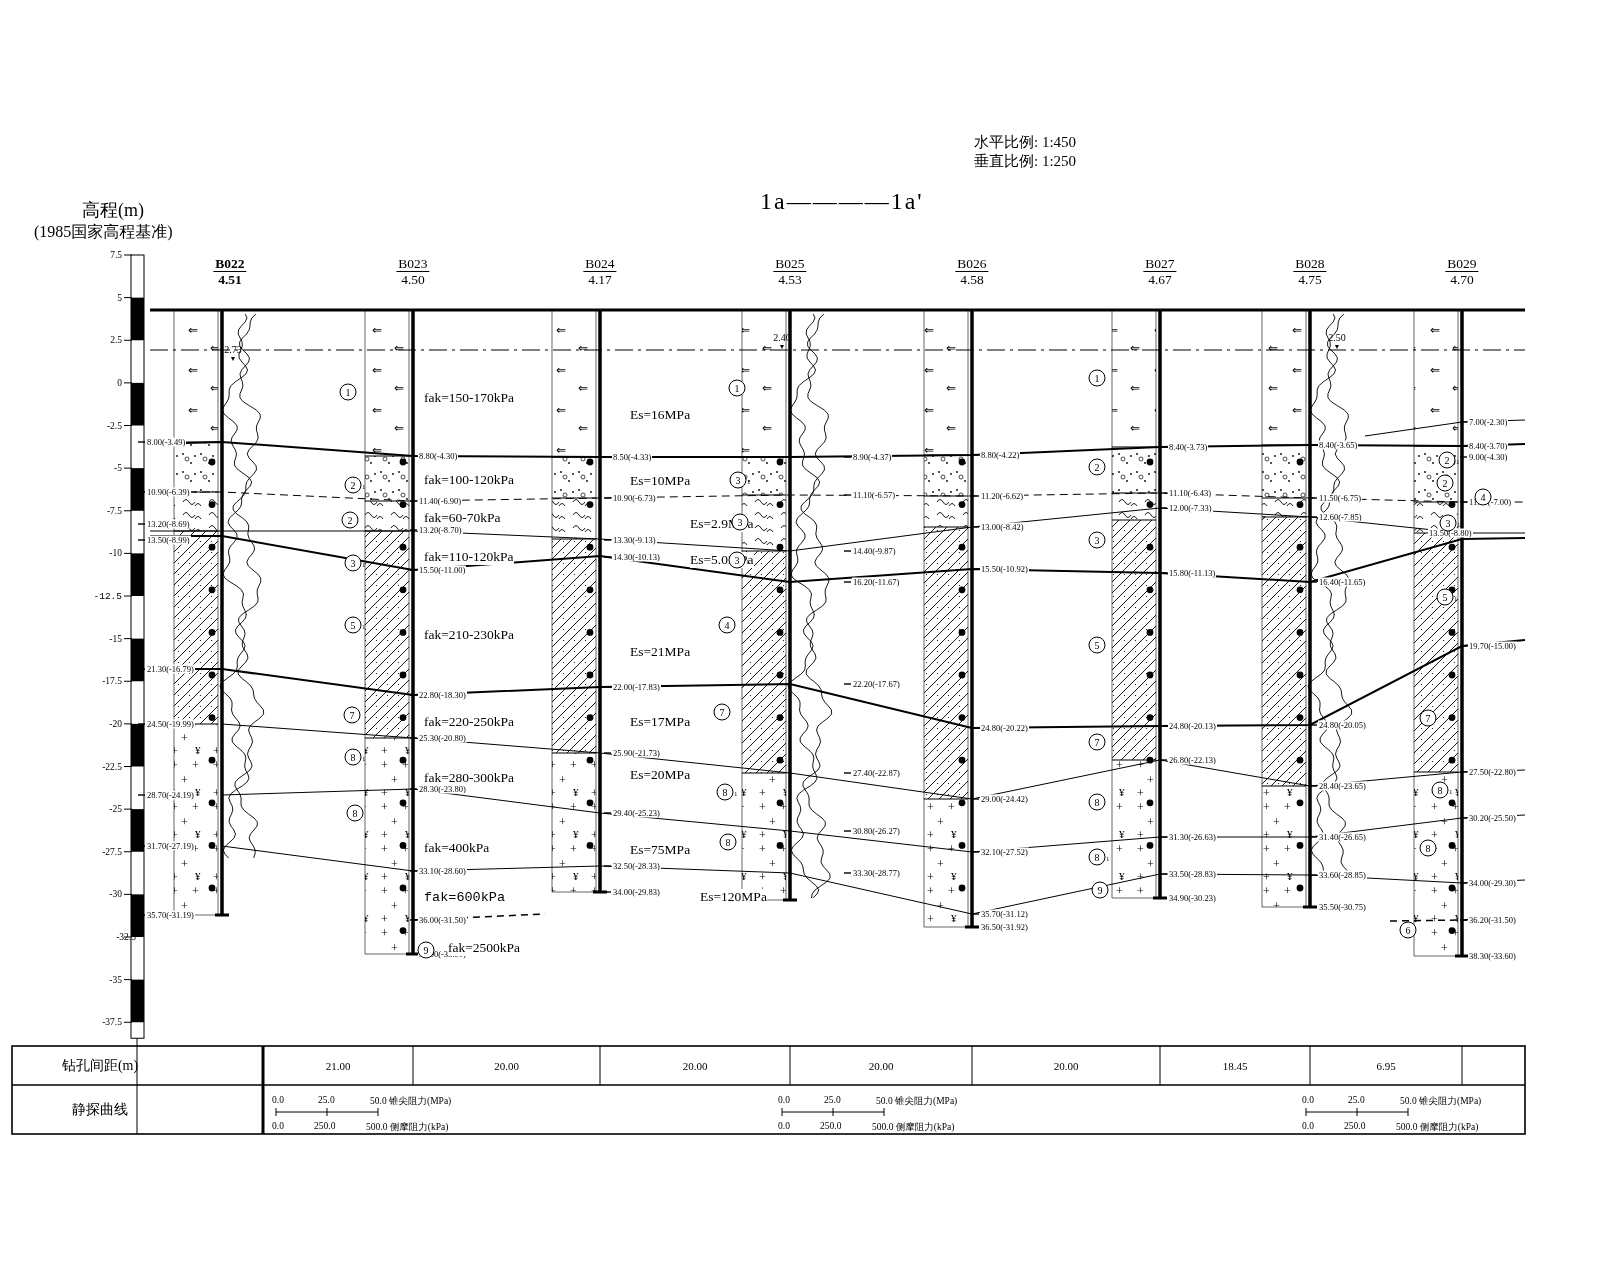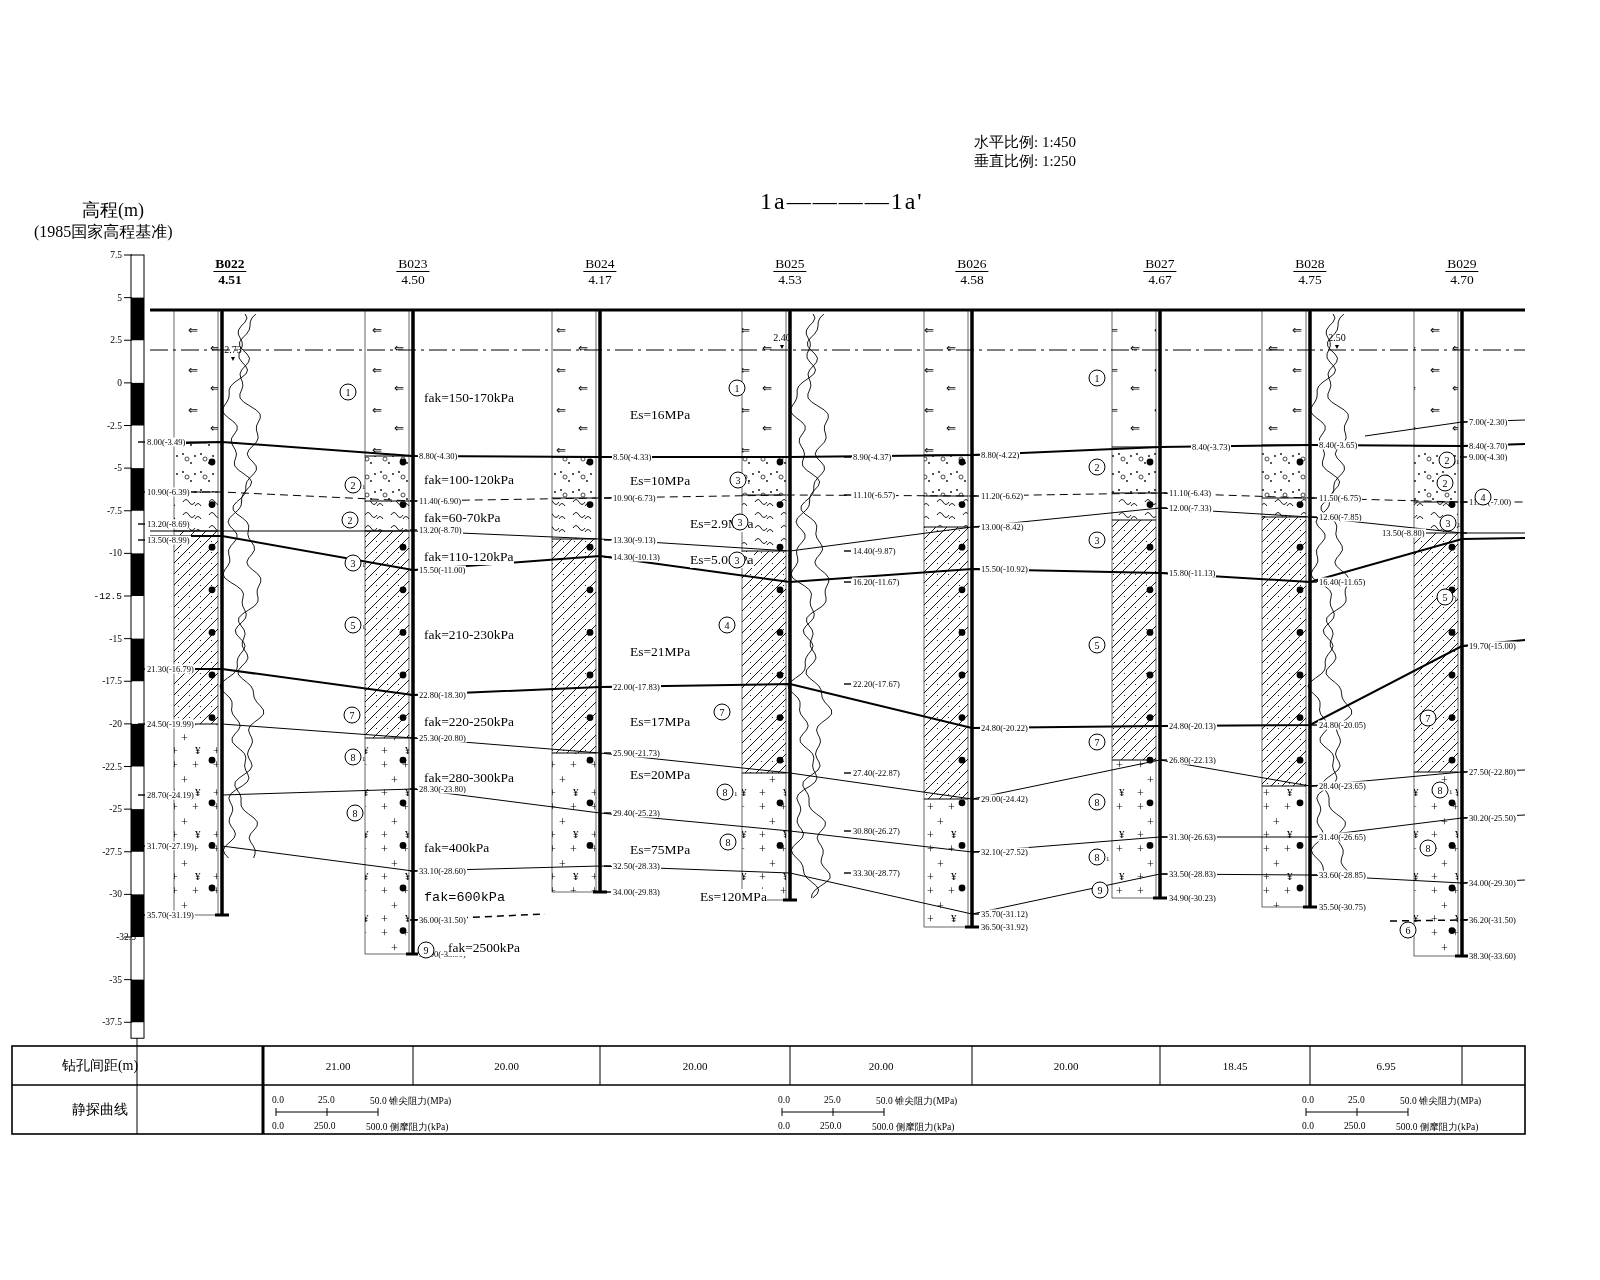--- a/index.html
+++ b/index.html
@@ -442,21 +442,21 @@
       <div class="abs dl" style="left: 980px; top: 569px;">15.50(-10.92)</div>
       <div class="abs dl" style="left: 980px; top: 728px;">24.80(-20.22)</div>
       <div class="abs dl" style="left: 980px; top: 799px;">29.00(-24.42)</div>
       <div class="abs dl" style="left: 980px; top: 852px;">32.10(-27.52)</div>
       <div class="abs dl" style="left: 980px; top: 914px;">35.70(-31.12)</div>
       <div class="abs dl" style="left: 980px; top: 927px;">36.50(-31.92)</div>
       <div class="abs bh-header" style="left: 1160px; top: 256px;">
         <div class="id">B027</div>
         <div>4.67</div>
       </div>
-      <div class="abs dl" style="left: 1168px; top: 447px; margin-left: 23px;">8.40(-3.73)</div>
+      <div class="abs dl" style="left: 1168px; top: 447px;">8.40(-3.73)</div>
       <div class="abs dl" style="left: 1168px; top: 493px;">11.10(-6.43)</div>
       <div class="abs dl" style="left: 1168px; top: 508px;">12.00(-7.33)</div>
       <div class="abs dl" style="left: 1168px; top: 573px;">15.80(-11.13)</div>
       <div class="abs dl" style="left: 1168px; top: 726px;">24.80(-20.13)</div>
       <div class="abs dl" style="left: 1168px; top: 760px;">26.80(-22.13)</div>
       <div class="abs dl" style="left: 1168px; top: 837px;">31.30(-26.63)</div>
       <div class="abs dl" style="left: 1168px; top: 874px;">33.50(-28.83)</div>
       <div class="abs dl" style="left: 1168px; top: 898px;">34.90(-30.23)</div>
       <div class="abs bh-header" style="left: 1310px; top: 256px;">
         <div class="id">B028</div>
@@ -472,21 +472,21 @@
       <div class="abs dl" style="left: 1318px; top: 875px;">33.60(-28.85)</div>
       <div class="abs dl" style="left: 1318px; top: 907px;">35.50(-30.75)</div>
       <div class="abs bh-header" style="left: 1462px; top: 256px;">
         <div class="id">B029</div>
         <div>4.70</div>
       </div>
       <div class="abs dl" style="left: 1468px; top: 422px;">7.00(-2.30)</div>
       <div class="abs dl" style="left: 1468px; top: 446px;">8.40(-3.70)</div>
       <div class="abs dl" style="left: 1468px; top: 457px;">9.00(-4.30)</div>
       <div class="abs dl" style="left: 1468px; top: 502px;">11.70(-7.00)</div>
-      <div class="abs dl" style="left: 1381px; top: 533px;">13.50(-8.80)</div>
+      <div class="abs dl" style="left: 1428px; top: 533px;">13.50(-8.80)</div>
       <div class="abs dl" style="left: 1468px; top: 646px;">19.70(-15.00)</div>
       <div class="abs dl" style="left: 1468px; top: 772px;">27.50(-22.80)</div>
       <div class="abs dl" style="left: 1468px; top: 818px;">30.20(-25.50)</div>
       <div class="abs dl" style="left: 1468px; top: 883px;">34.00(-29.30)</div>
       <div class="abs dl" style="left: 1468px; top: 920px;">36.20(-31.50)</div>
       <div class="abs dl" style="left: 1468px; top: 956px;">38.30(-33.60)</div>
       <div class="abs fk" style="left: 424px; top: 398px;">fak=150-170kPa</div>
       <div class="abs fk" style="left: 424px; top: 480px;">fak=100-120kPa</div>
       <div class="abs fk" style="left: 424px; top: 518px;">fak=60-70kPa</div>
       <div class="abs fk" style="left: 424px; top: 557px;">fak=110-120kPa</div>

